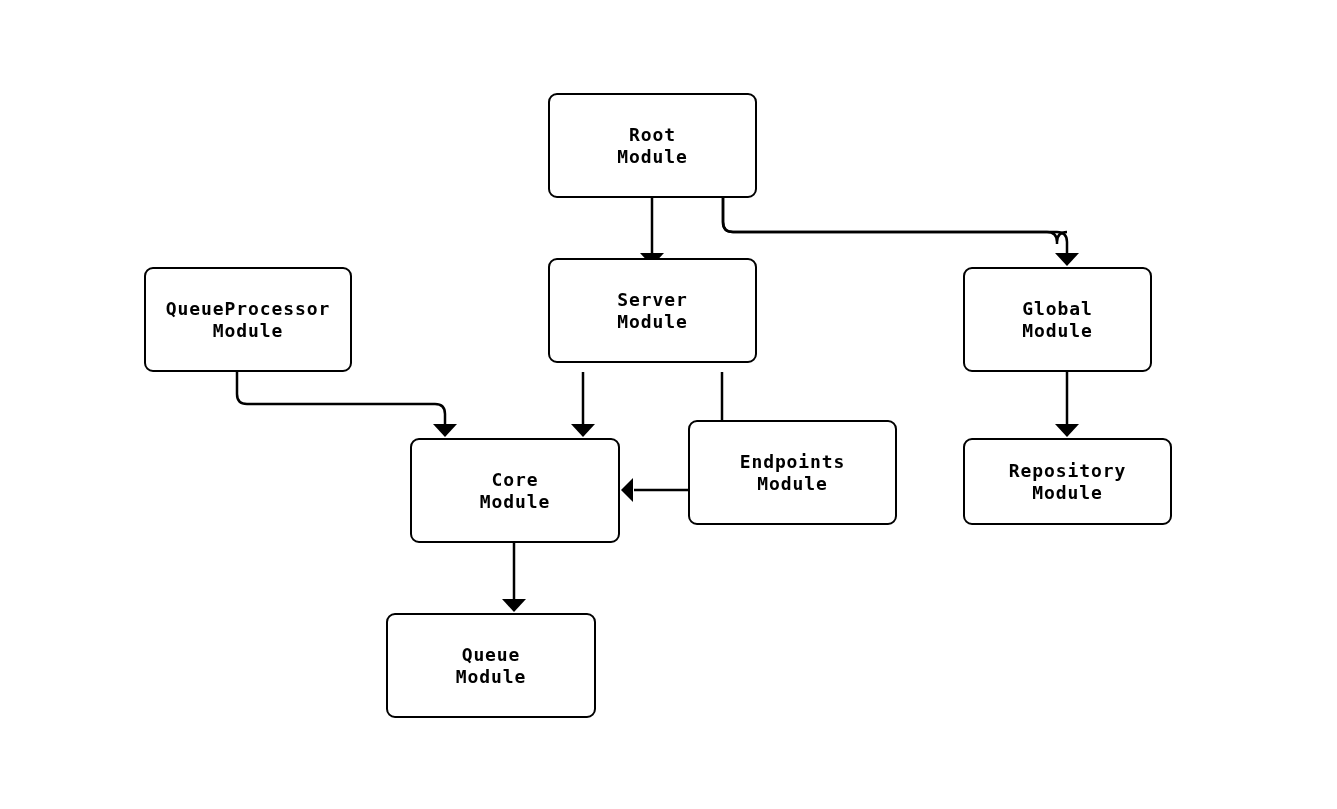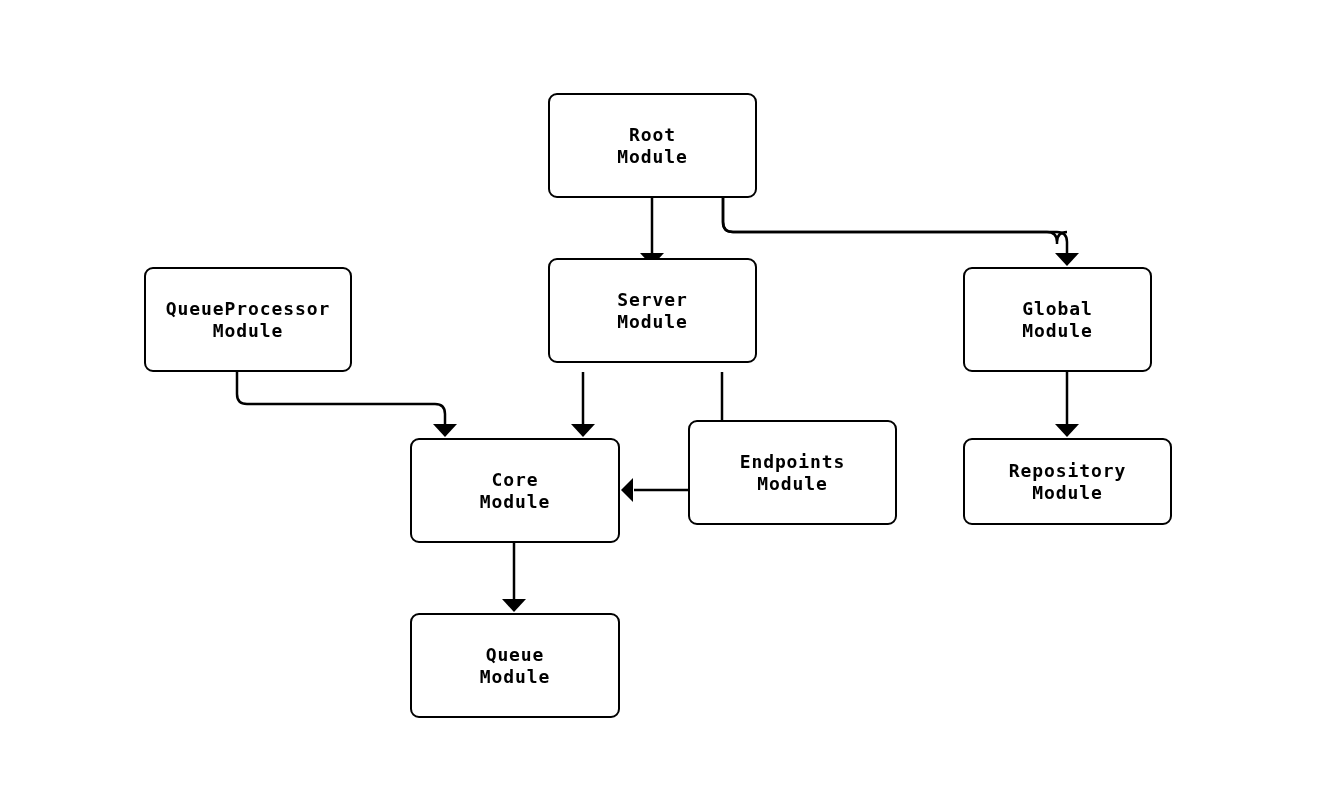--- a/index.html
+++ b/index.html
@@ -48,21 +48,21 @@
     color: #000000;
     white-space: pre-line;
   }
   .node-root        { left: 548px;  top: 93px;  width: 209px; height: 105px; }
   .node-queueproc   { left: 144px;  top: 267px; width: 208px; height: 105px; }
   .node-server      { left: 548px;  top: 258px; width: 209px; height: 105px; }
   .node-global      { left: 963px;  top: 267px; width: 189px; height: 105px; }
   .node-core        { left: 410px;  top: 438px; width: 210px; height: 105px; }
   .node-endpoints   { left: 688px;  top: 420px; width: 209px; height: 105px; }
   .node-repository  { left: 963px;  top: 438px; width: 209px; height: 87px; }
-  .node-queue       { left: 410px;  top: 613px; width: 210px; height: 105px; }
+  .node-queue       { left: 386px;  top: 613px; width: 210px; height: 105px; }
 </style>
 </head>
 <body>
 
 <div class="canvas">
 
   <svg class="edges-layer" viewBox="0 0 1337 809" xmlns="http://www.w3.org/2000/svg">
     <g class="edge">
       <path d="M652,197 L652,254"></path>
       <polygon points="640,253 664,253 652,266"></polygon>

